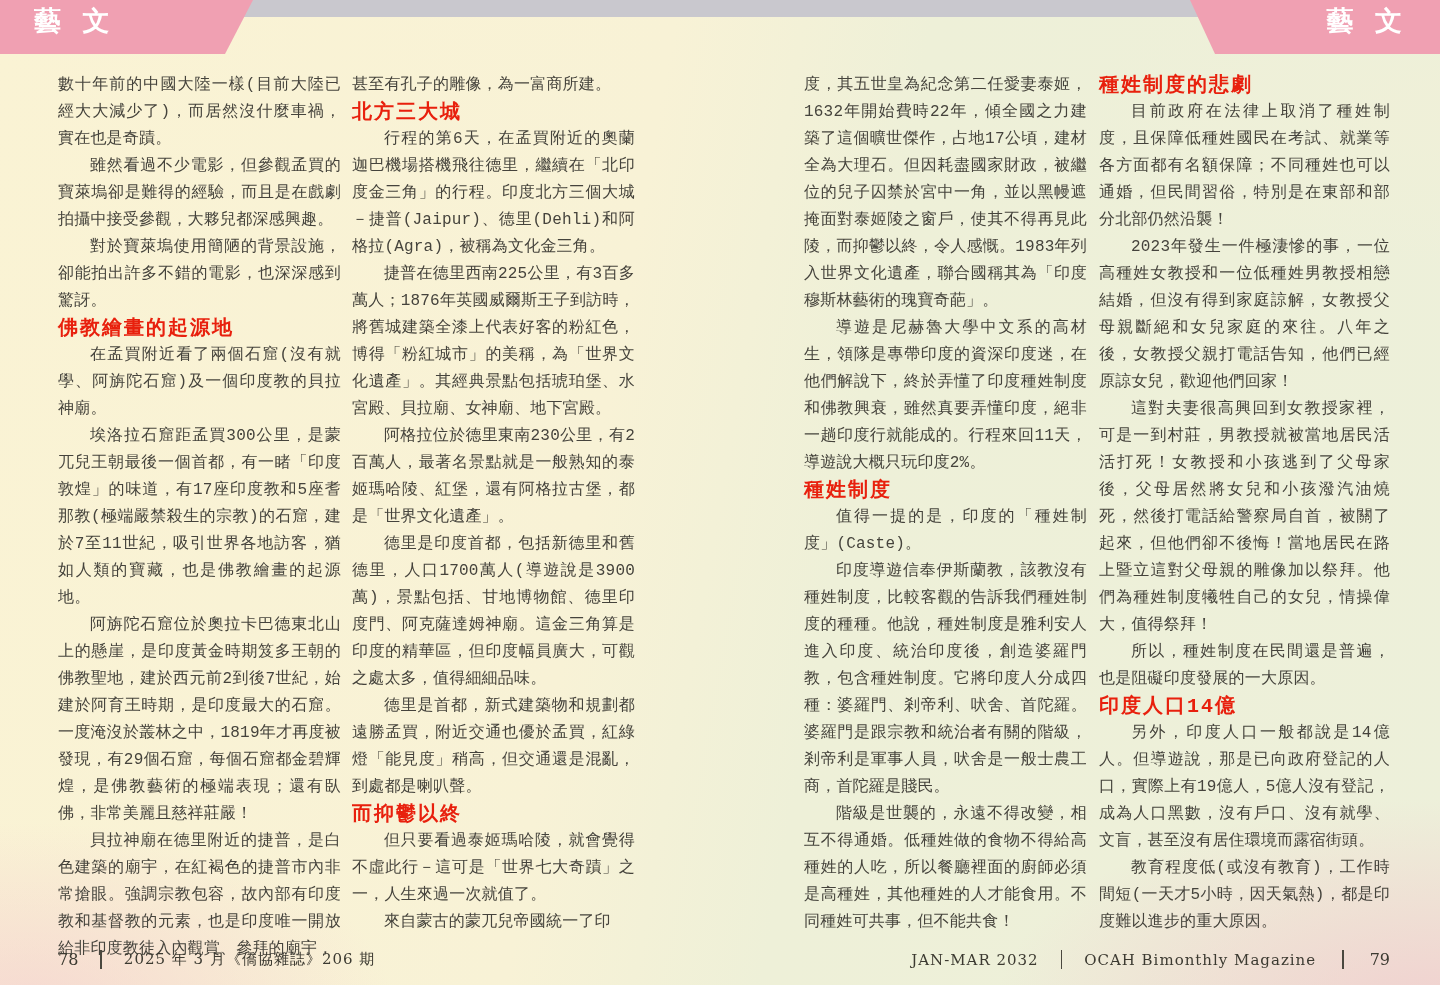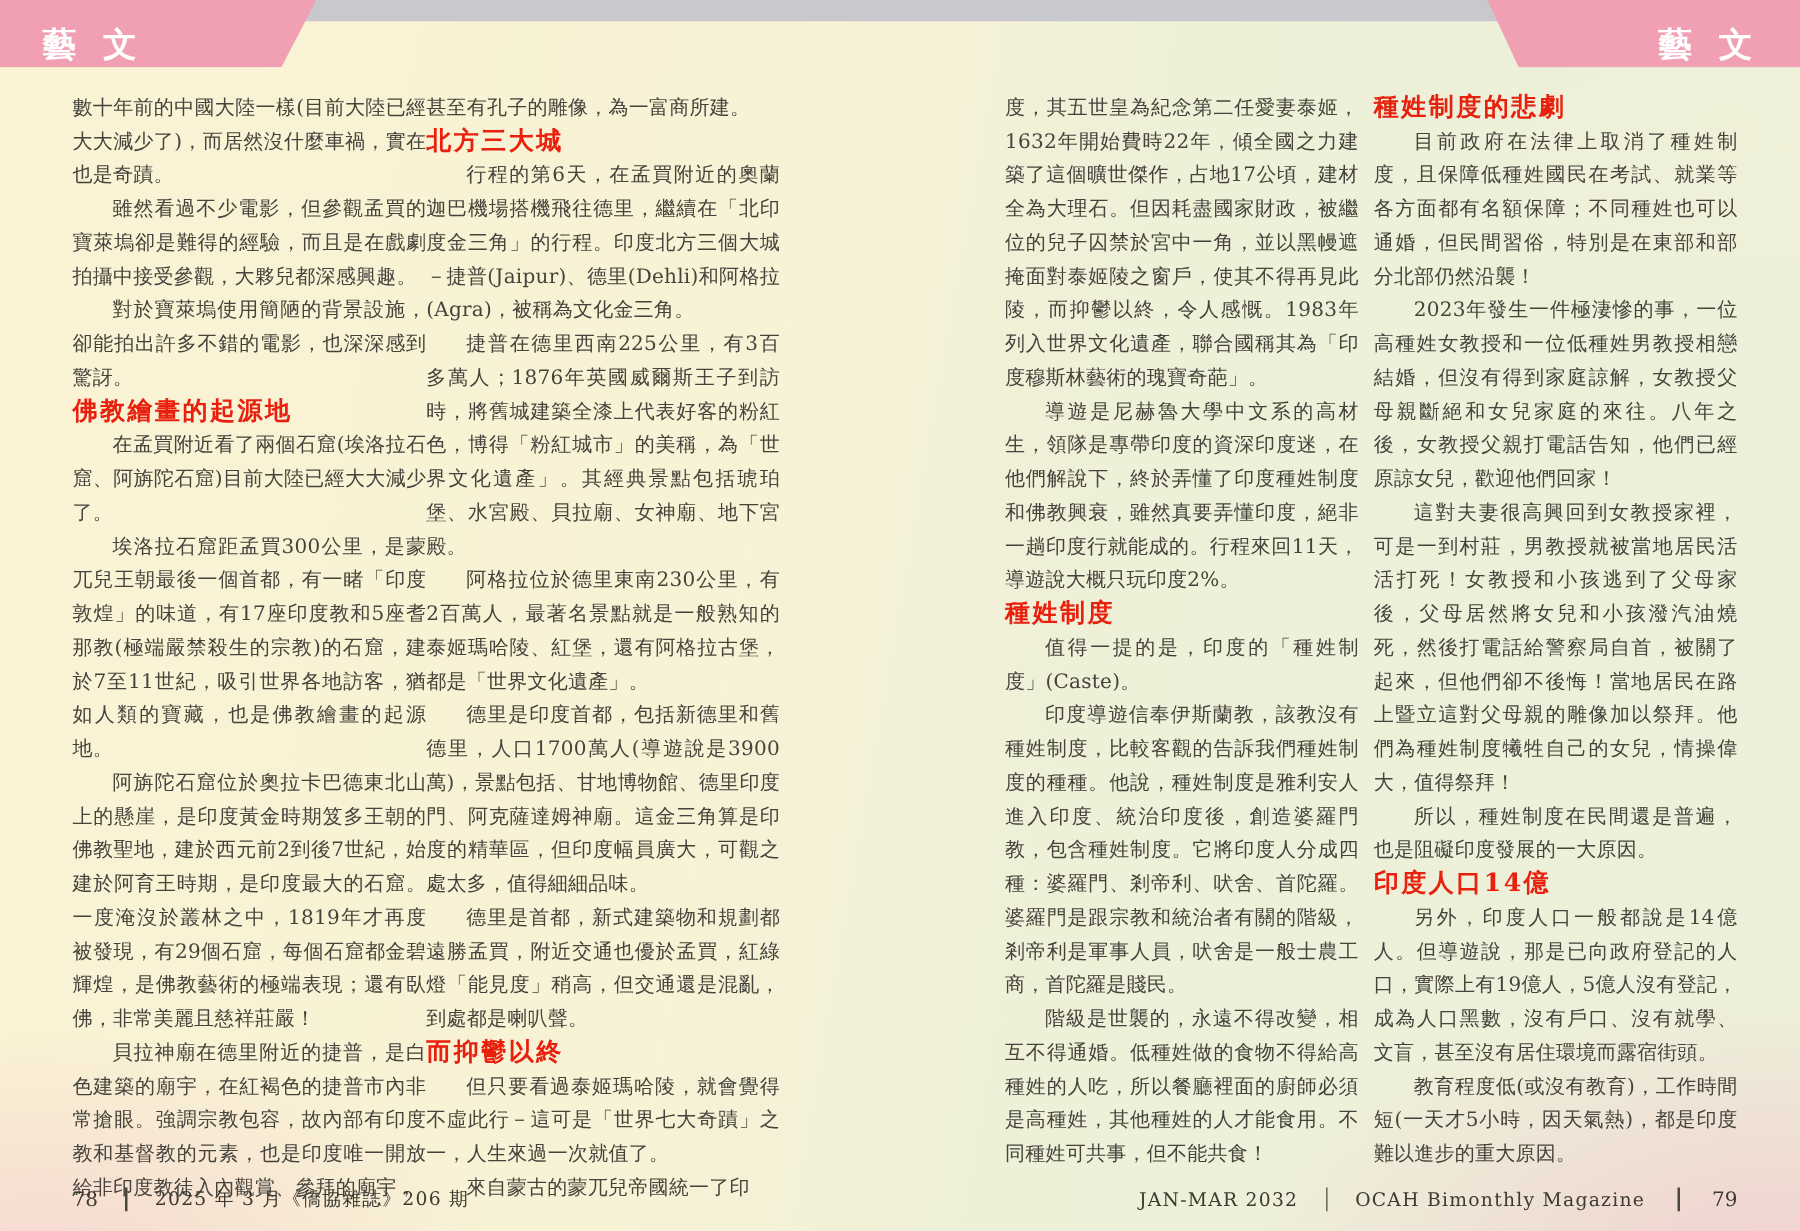--- a/index.html
+++ b/index.html
@@ -15,44 +15,45 @@
       radial-gradient(ellipse 500px 200px at 100% 12%, rgba(240,240,216,.8), rgba(240,240,216,0) 75%),
       linear-gradient(100deg,#faf3d4 0%,#f8f2d6 42%,#eef0d8 58%,#edf0da 100%);
   }
   .top-strip{
     position:absolute;top:0;left:220px;width:1000px;height:17px;
     background:var(--strip-gray,#c9c8ce);z-index:1;
   }
   .banner{
     position:absolute;top:0;height:54px;z-index:2;
     background:var(--banner-pink,#f0a0b2);
-    display:flex;align-items:flex-end;
+    display:flex;align-items:flex-start;
     color:#fff;font-size:27px;font-weight:bold;letter-spacing:6px;
     font-family:"DejaVu Sans","Liberation Sans",sans-serif;
   }
   .banner-left{
     left:0;width:253px;
     clip-path:polygon(0 0,100% 0,calc(100% - 28px) 100%,0 100%);
     padding-left:34px;box-sizing:border-box;
   }
   .banner-right{
     right:0;width:250px;
     clip-path:polygon(0 0,100% 0,100% 100%,25px 100%);
     justify-content:flex-end;padding-right:32px;box-sizing:border-box;
   }
   .banner .tag{padding-top:3px;}
   .col{
     position:absolute;top:72px;width:283px;
     font-size:16px;line-height:27px;letter-spacing:.2px;
     color:var(--body-text,#45433c);
     text-align:justify;text-justify:inter-ideograph;
     z-index:3;
+    font-family:Liberation Mono, monospace;
   }
   .col-1{left:58px;}
-  .col-2{left:341px;}
+  .col-2{left:352px;}
   .col-3{left:804px;}
   .col-4{left:1099px;width:291px;}
   .para{margin:0;text-indent:2em;}
   .para.cont{text-indent:0;}
   .heading{
     color:var(--heading-red,#e8200d);
     font-weight:bold;font-size:20px;letter-spacing:2px;
     line-height:27px;text-indent:0;
   }
   .footer{
@@ -82,21 +83,21 @@
 
   <div class="banner banner-right">
     <span class="tag">藝 文</span>
   </div>
 
   <div class="col col-1">
       <div class="para cont">數十年前的中國大陸一樣(目前大陸已經大大減少了)，而居然沒什麼車禍，實在也是奇蹟。</div>
       <div class="para">雖然看過不少電影，但參觀孟買的寶萊塢卻是難得的經驗，而且是在戲劇拍攝中接受參觀，大夥兒都深感興趣。</div>
       <div class="para">對於寶萊塢使用簡陋的背景設施，卻能拍出許多不錯的電影，也深深感到驚訝。</div>
       <div class="heading">佛教繪畫的起源地</div>
-      <div class="para">在孟買附近看了兩個石窟(埃洛拉石窟、阿旃陀石窟)目前大陸已經大大減少了。</div>
+      <div class="para">在孟買附近看了兩個石窟(沒有就學、阿旃陀石窟)及一個印度教的貝拉神廟。</div>
       <div class="para">埃洛拉石窟距孟買300公里，是蒙兀兒王朝最後一個首都，有一睹「印度敦煌」的味道，有17座印度教和5座耆那教(極端嚴禁殺生的宗教)的石窟，建於7至11世紀，吸引世界各地訪客，猶如人類的寶藏，也是佛教繪畫的起源地。</div>
       <div class="para">阿旃陀石窟位於奧拉卡巴德東北山上的懸崖，是印度黃金時期笈多王朝的佛教聖地，建於西元前2到後7世紀，始建於阿育王時期，是印度最大的石窟。一度淹沒於叢林之中，1819年才再度被發現，有29個石窟，每個石窟都金碧輝煌，是佛教藝術的極端表現；還有臥佛，非常美麗且慈祥莊嚴！</div>
       <div class="para">貝拉神廟在德里附近的捷普，是白色建築的廟宇，在紅褐色的捷普市內非常搶眼。強調宗教包容，故內部有印度教和基督教的元素，也是印度唯一開放給非印度教徒入內觀賞、參拜的廟宇，</div>
     </div>
   <div class="col col-2">
       <div class="para cont">甚至有孔子的雕像，為一富商所建。</div>
       <div class="heading">北方三大城</div>
       <div class="para">行程的第6天，在孟買附近的奧蘭迦巴機場搭機飛往德里，繼續在「北印度金三角」的行程。印度北方三個大城－捷普(Jaipur)、德里(Dehli)和阿格拉(Agra)，被稱為文化金三角。</div>
       <div class="para">捷普在德里西南225公里，有3百多萬人；1876年英國威爾斯王子到訪時，將舊城建築全漆上代表好客的粉紅色，博得「粉紅城市」的美稱，為「世界文化遺產」。其經典景點包括琥珀堡、水宮殿、貝拉廟、女神廟、地下宮殿。</div>
       <div class="para">阿格拉位於德里東南230公里，有2百萬人，最著名景點就是一般熟知的泰姬瑪哈陵、紅堡，還有阿格拉古堡，都是「世界文化遺產」。</div>

